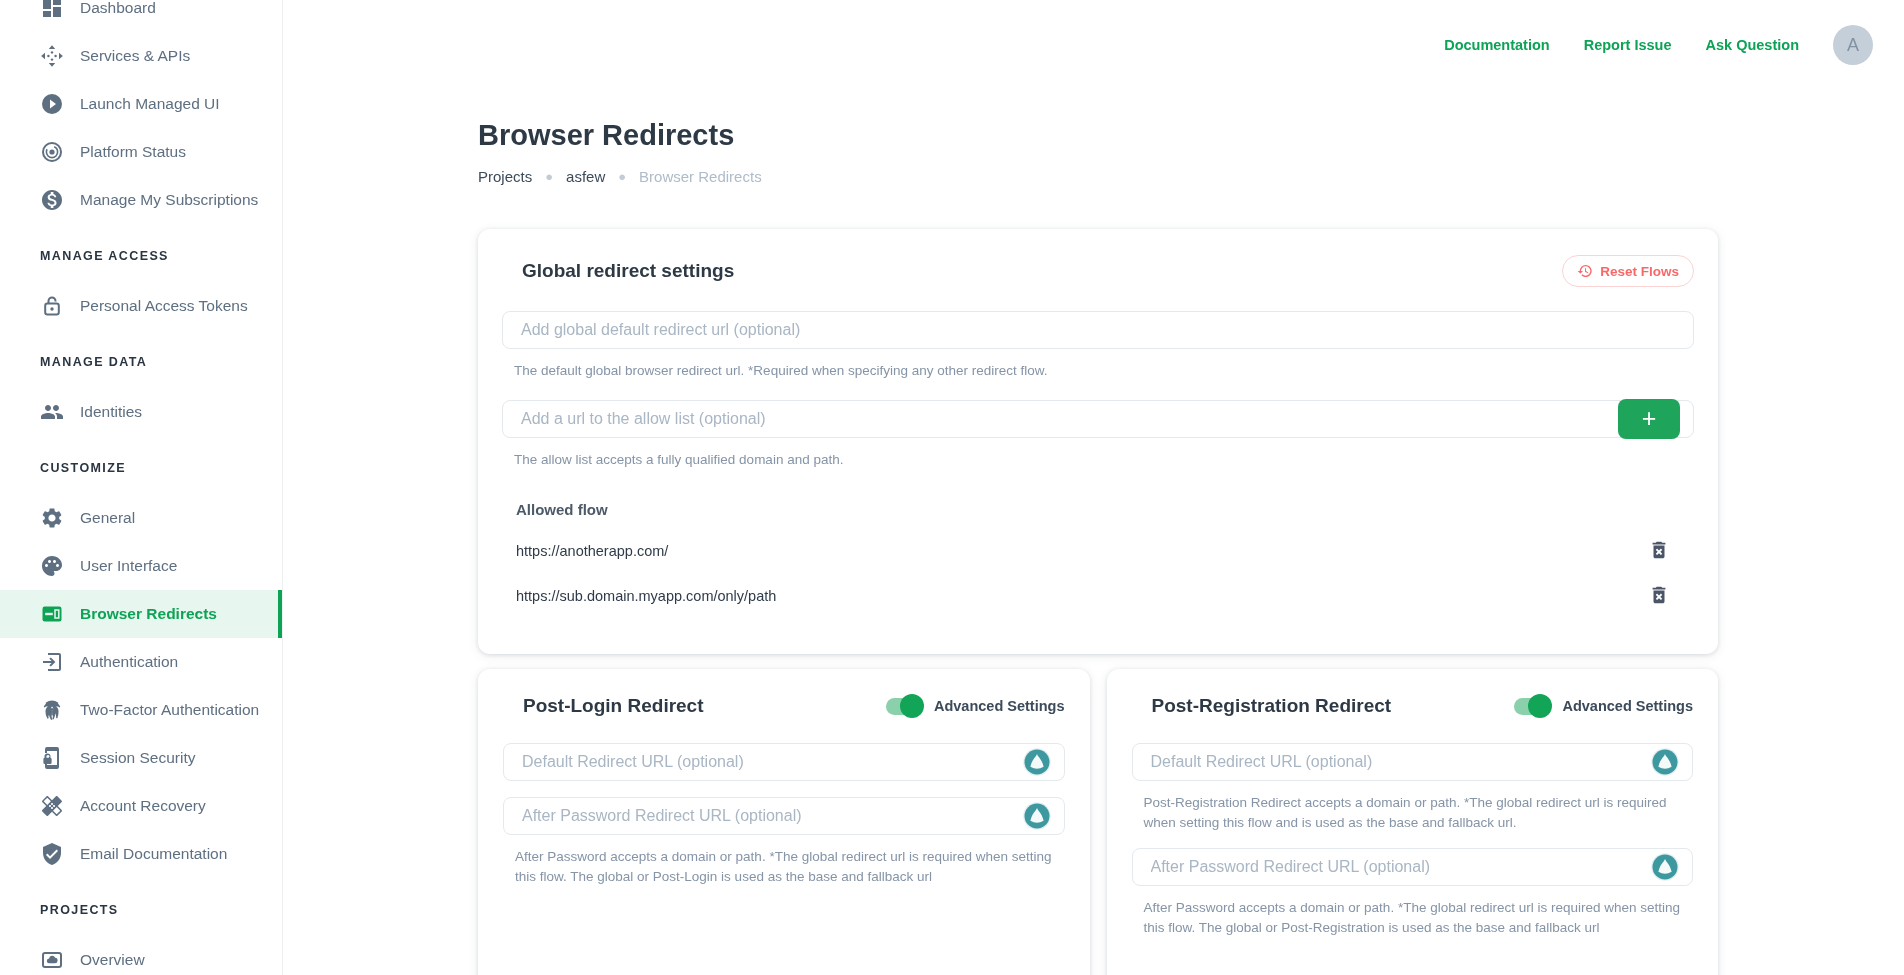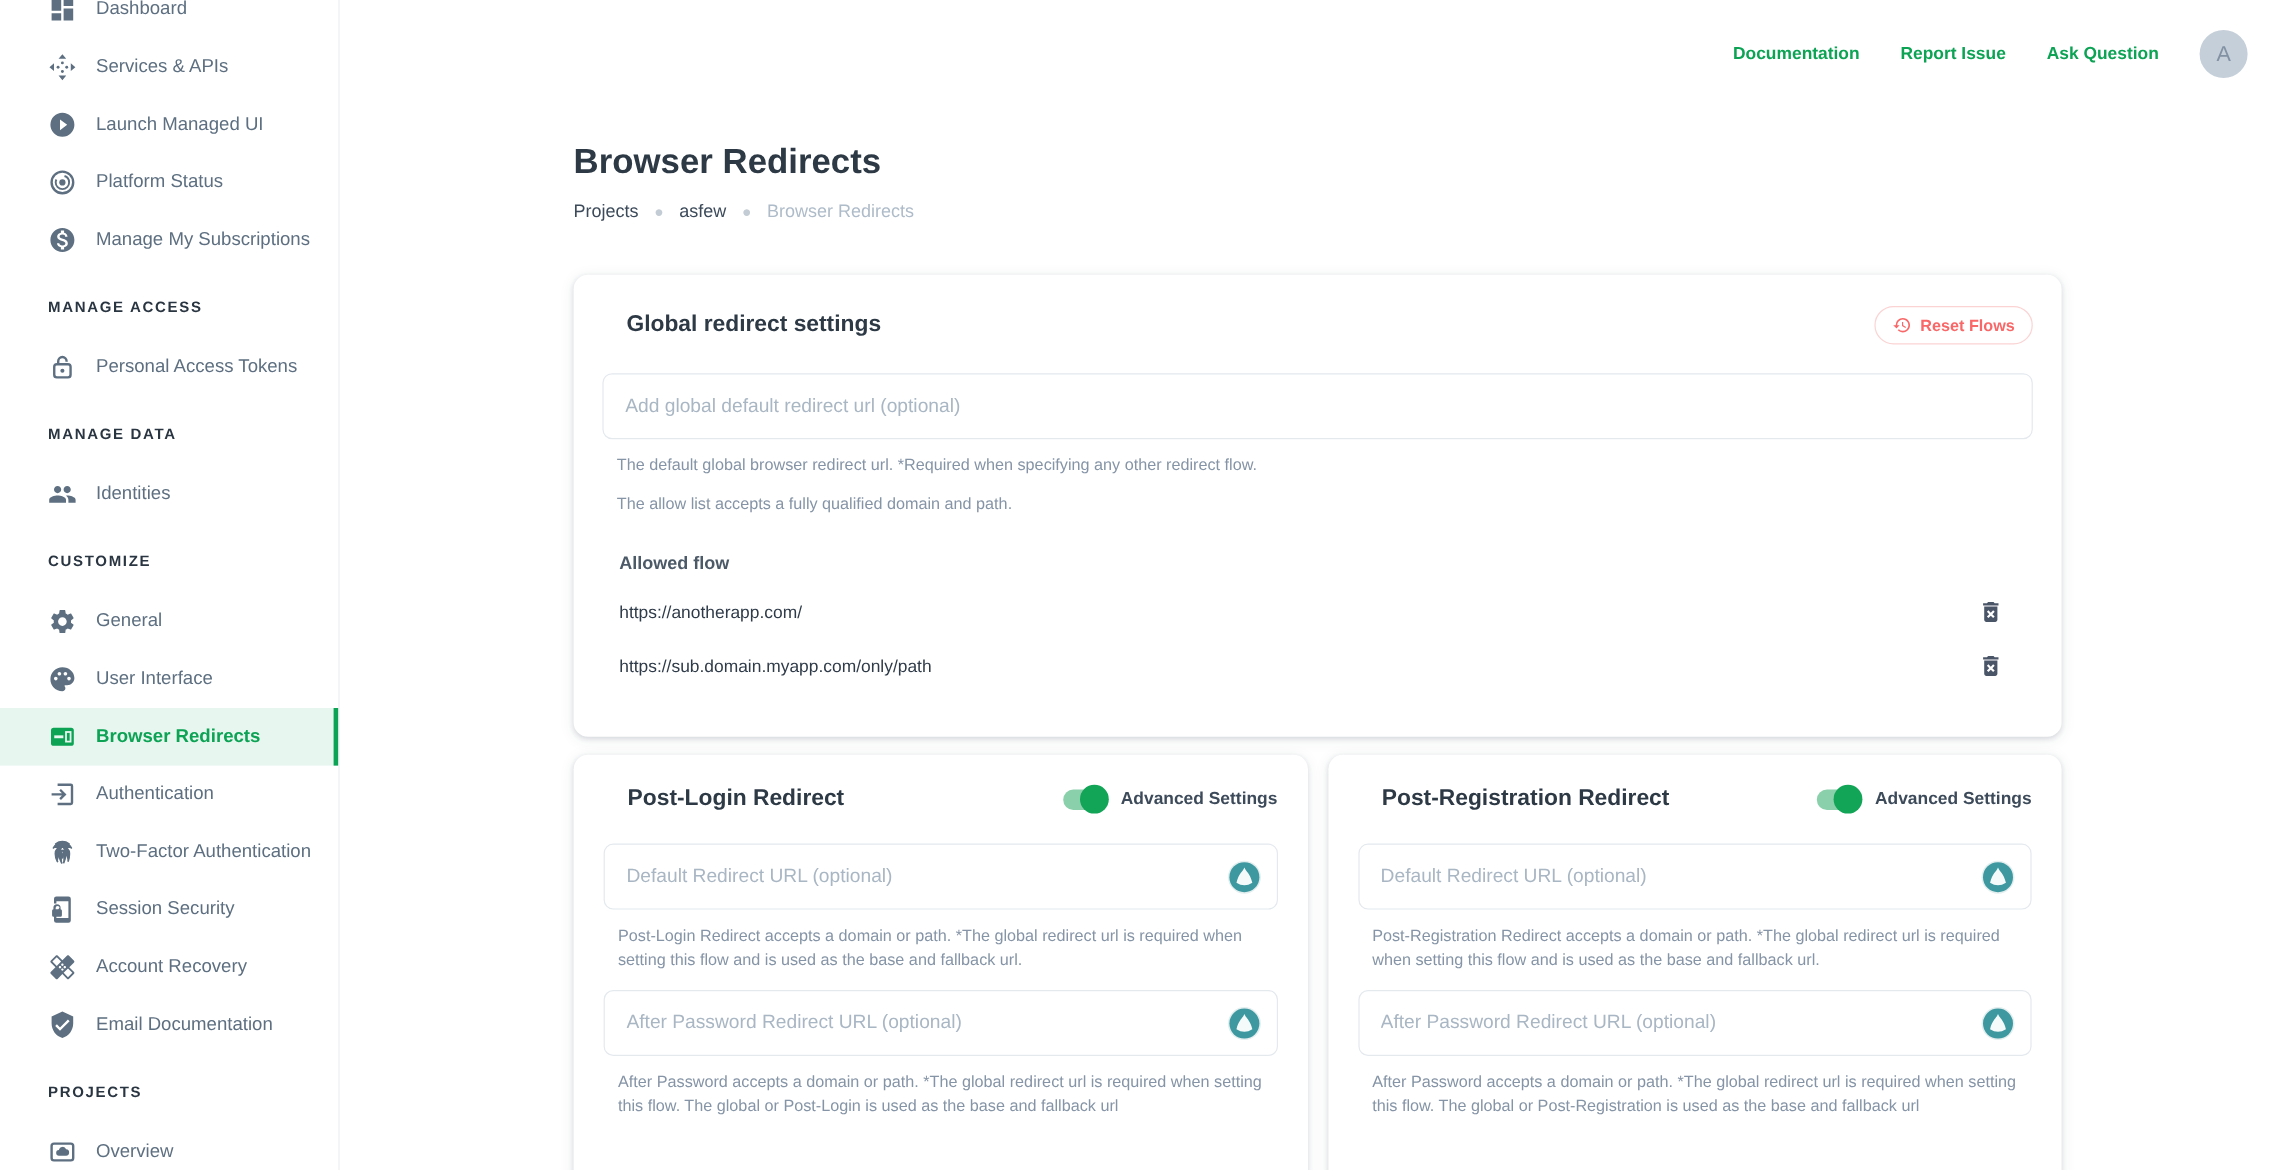--- a/index.html
+++ b/index.html
@@ -36,21 +36,21 @@
   .card1 { margin-top:44px; padding:26px 24px 46px; }
   .card-head { display:flex; align-items:center; justify-content:space-between;margin-left:20px; }
   .card-title { font-size:19px; font-weight:bold; color:#2d3945; }
 
   .btn-reset { display:flex; align-items:center; gap:7px; padding:7px 14px; background:#fff;
     border:1px solid #fbd3d3; border-radius:17px; color:#f96868; font-size:13.5px; font-weight:bold;
     font-family:inherit; cursor:pointer; }
   .btn-reset svg { width:16px; height:16px; fill:#f96868; }
 
   .inp-row { position:relative; }
-  .inp { width:100%; height:55px; border:1px solid #e4e9ee; border-radius:8px; padding:0 70px 0 18px;
+  .inp { width:100%; height:38px; border:1px solid #e4e9ee; border-radius:8px; padding:0 70px 0 18px;
     font-size:16px; color:#2d3945; font-family:inherit; outline:none; }
   .inp::placeholder { color:#a9b6c3; }
   .mt24 { margin-top:24px; } .mt19 { margin-top:19px; } .mt26 { margin-top:26px; } .mt16 { margin-top:16px; }
   .helper { margin:12px 0 0 12px; font-size:13.5px; line-height:1.45; color:#8594a6; }
 
   .btn-plus { position:absolute; right:14px; top:50%; transform:translateY(-50%); width:62px; height:40px;
     background:#1fa45b; border:none; border-radius:8px; color:#fff; font-size:25px; line-height:1;
     display:flex; align-items:center; justify-content:center; cursor:pointer; font-family:inherit; }
 
   .allowed { margin:32px 0 0 14px; }
@@ -264,20 +264,26 @@
             </span>
           <span>Reset Flows</span>
         </button>
       </div>
 
       <div class="inp-row mt24">
         <input class="inp" type="text" placeholder="Add global default redirect url (optional)" style="">
       </div>
       <div class="helper">The default global browser redirect url. *Required when specifying any other redirect flow.</div>
 
+      <div class="inp-row mt19">
+        <input class="inp" type="text" placeholder="Add a url to the allow list (optional)" style="">
+        <button class="btn-plus">
+          <span>+</span>
+        </button>
+      </div>
       <div class="helper">The allow list accepts a fully qualified domain and path.</div>
 
       <div class="allowed">
         <div class="allowed-title">Allowed flow</div>
         <div class="url-row">
           <span class="url-text">https://anotherapp.com/</span>
           <button class="btn-trash">
             <span><svg viewBox="0 0 24 24">
                   <path d="M6 19c0 1.1.9 2 2 2h8c1.1 0 2-.9 2-2V7H6v12zm2.46-7.12l1.41-1.41L12 12.59l2.12-2.12 1.41 1.41L13.41 14l2.12 2.12-1.41 1.41L12 15.41l-2.12 2.12-1.41-1.41L10.59 14l-2.13-2.12zM15.5 4l-1-1h-5l-1 1H5v2h14V4h-3.5z"></path>
                 </svg></span>
@@ -306,21 +312,20 @@
         </div>
 
         <div class="inp-row mt26">
           <input class="inp" type="text" placeholder="Default Redirect URL (optional)" style="">
           <span class="flow-icon"><svg viewBox="0 0 24 24">
                 <circle cx="12" cy="12" r="11" fill="#e3eeef"></circle>
                 <circle cx="12" cy="12" r="10" fill="#3e98a0"></circle>
                 <path d="M12 5.6c1.2 3 3.6 3.6 5.3 10.1a9.7 9.7 0 0 1-10.6 0C8.4 9.2 10.8 8.6 12 5.6z" fill="#f4fafa"></path>
               </svg></span>
         </div>
-        <div class="helper">Post-Login Redirect accepts a domain or path. *The global redirect url is required when setting this flow and is used as the base and fallback url.</div>
 
         <div class="inp-row mt16">
           <input class="inp" type="text" placeholder="After Password Redirect URL (optional)" style="">
           <span class="flow-icon"><svg viewBox="0 0 24 24">
                 <circle cx="12" cy="12" r="11" fill="#e3eeef"></circle>
                 <circle cx="12" cy="12" r="10" fill="#3e98a0"></circle>
                 <path d="M12 5.6c1.2 3 3.6 3.6 5.3 10.1a9.7 9.7 0 0 1-10.6 0C8.4 9.2 10.8 8.6 12 5.6z" fill="#f4fafa"></path>
               </svg></span>
         </div>
         <div class="helper">After Password accepts a domain or path. *The global redirect url is required when setting this flow. The global or Post-Login is used as the base and fallback url</div>

